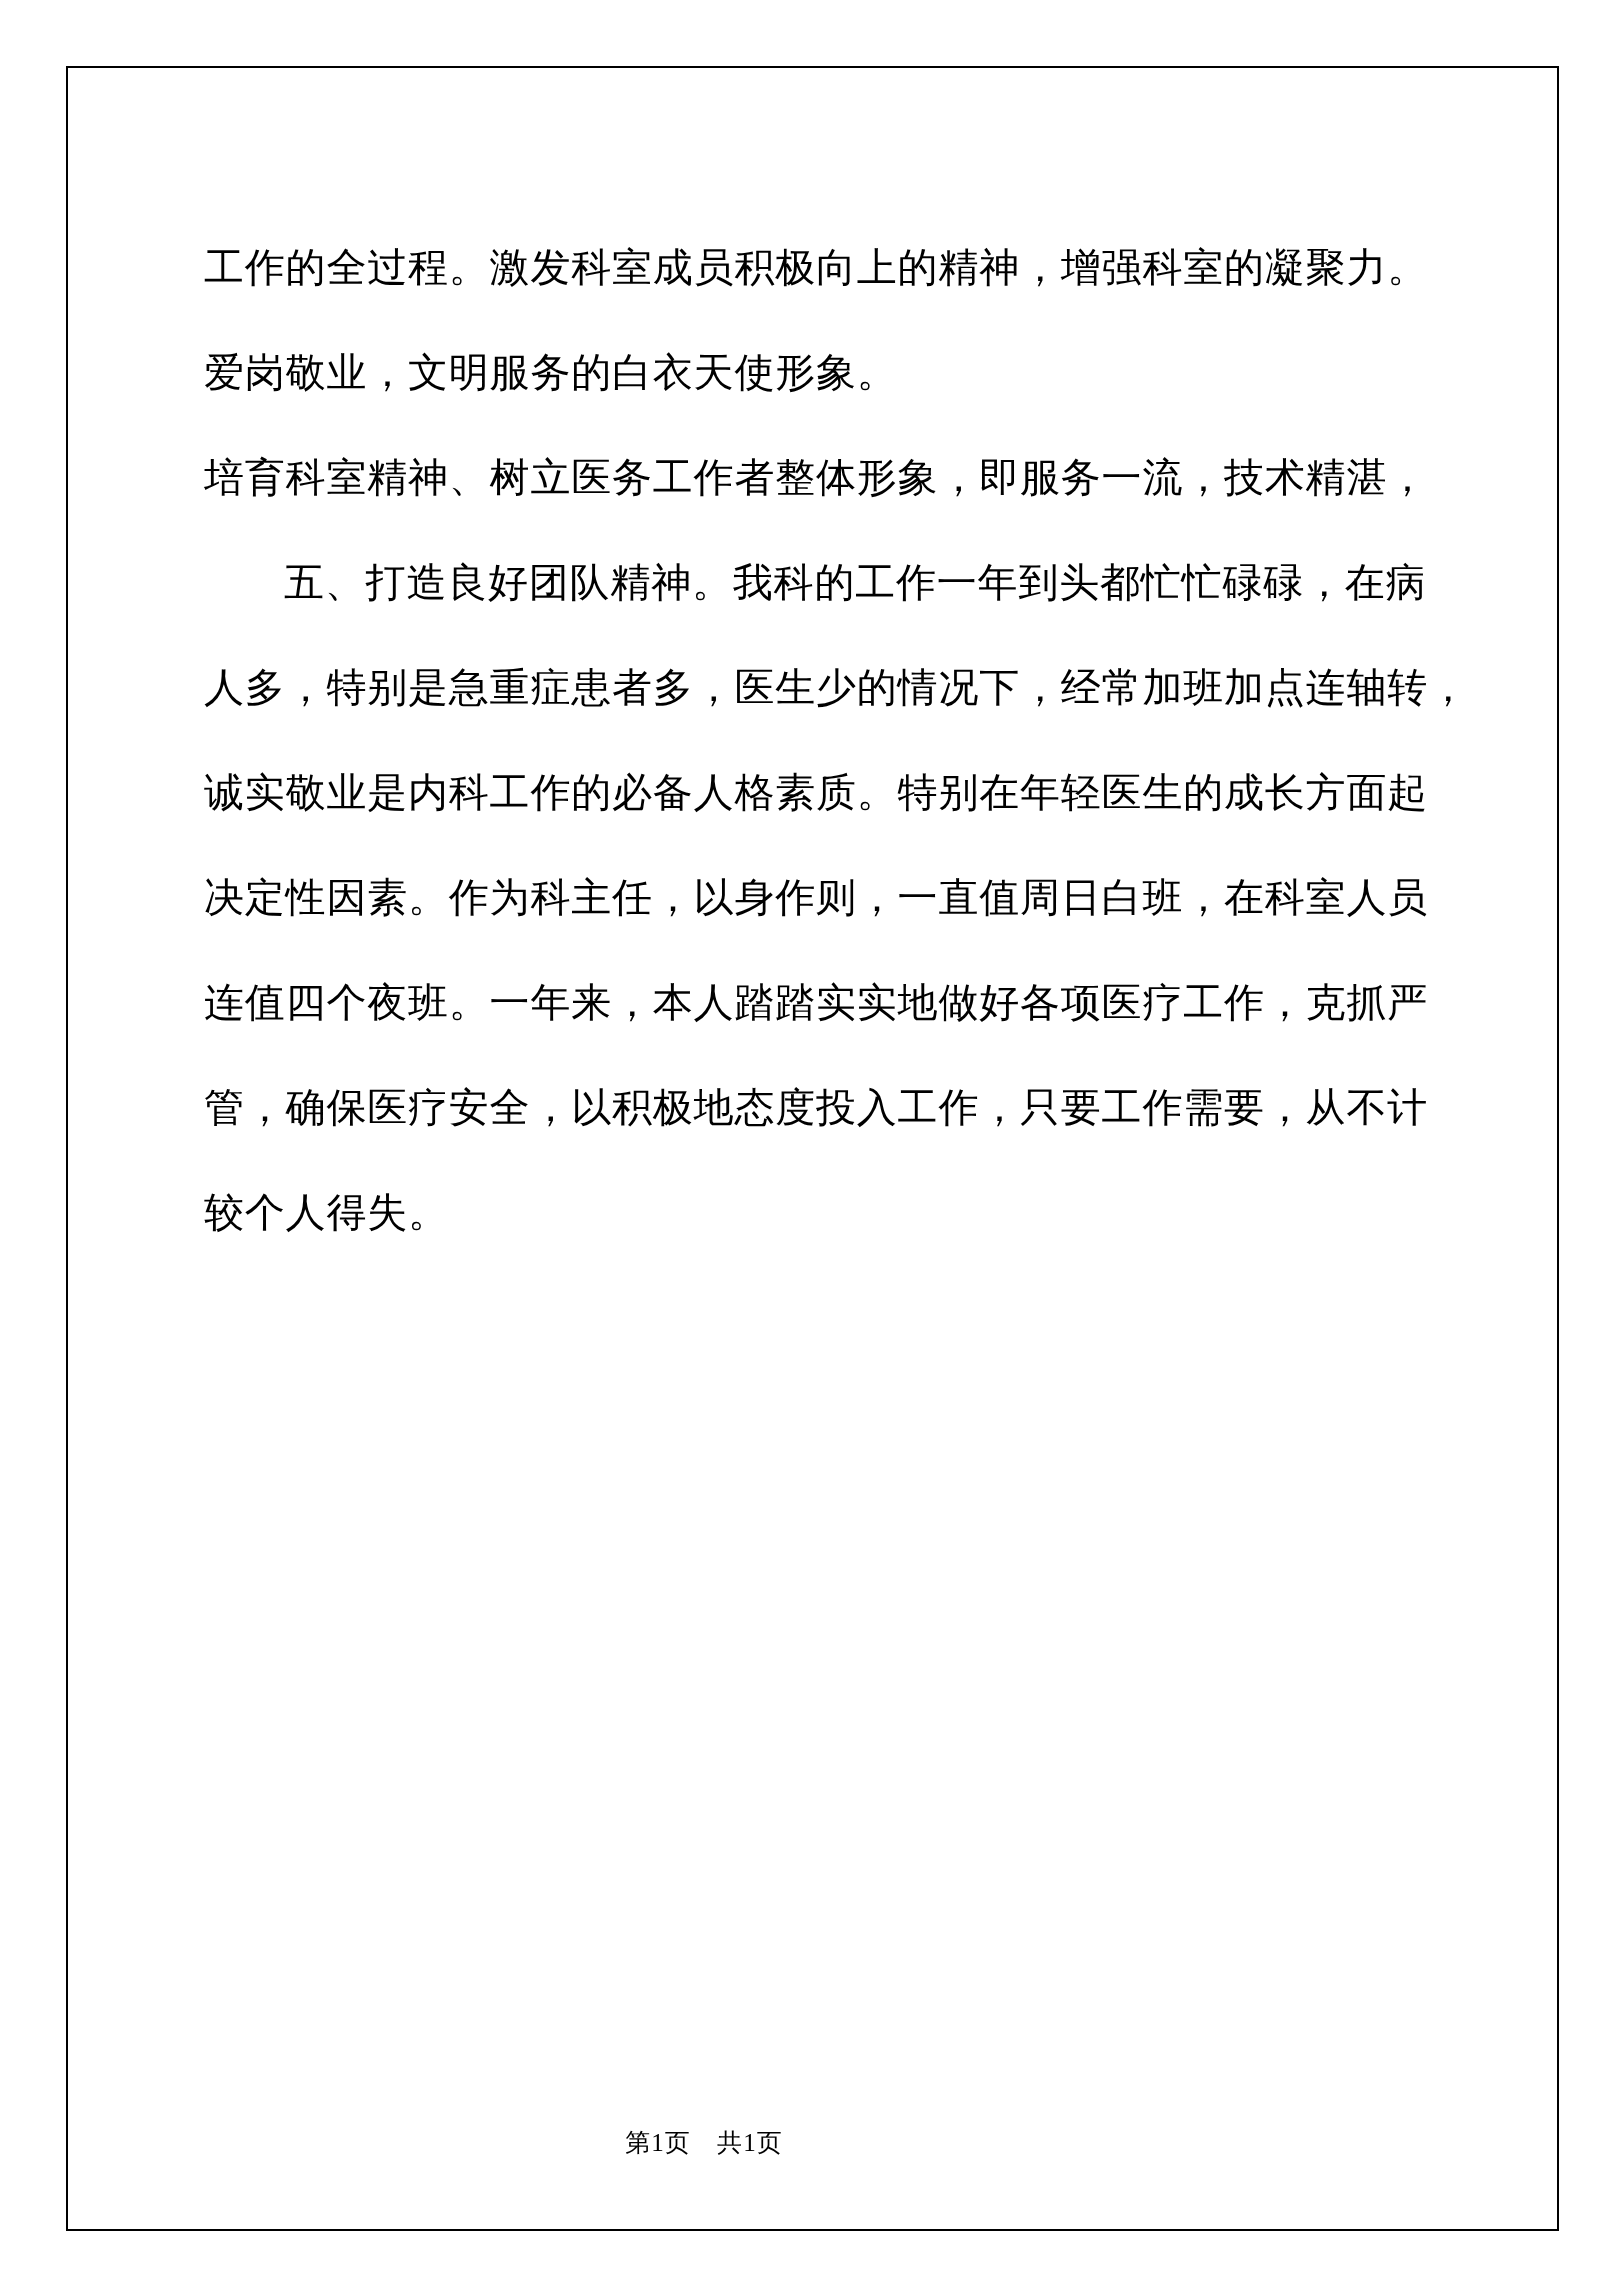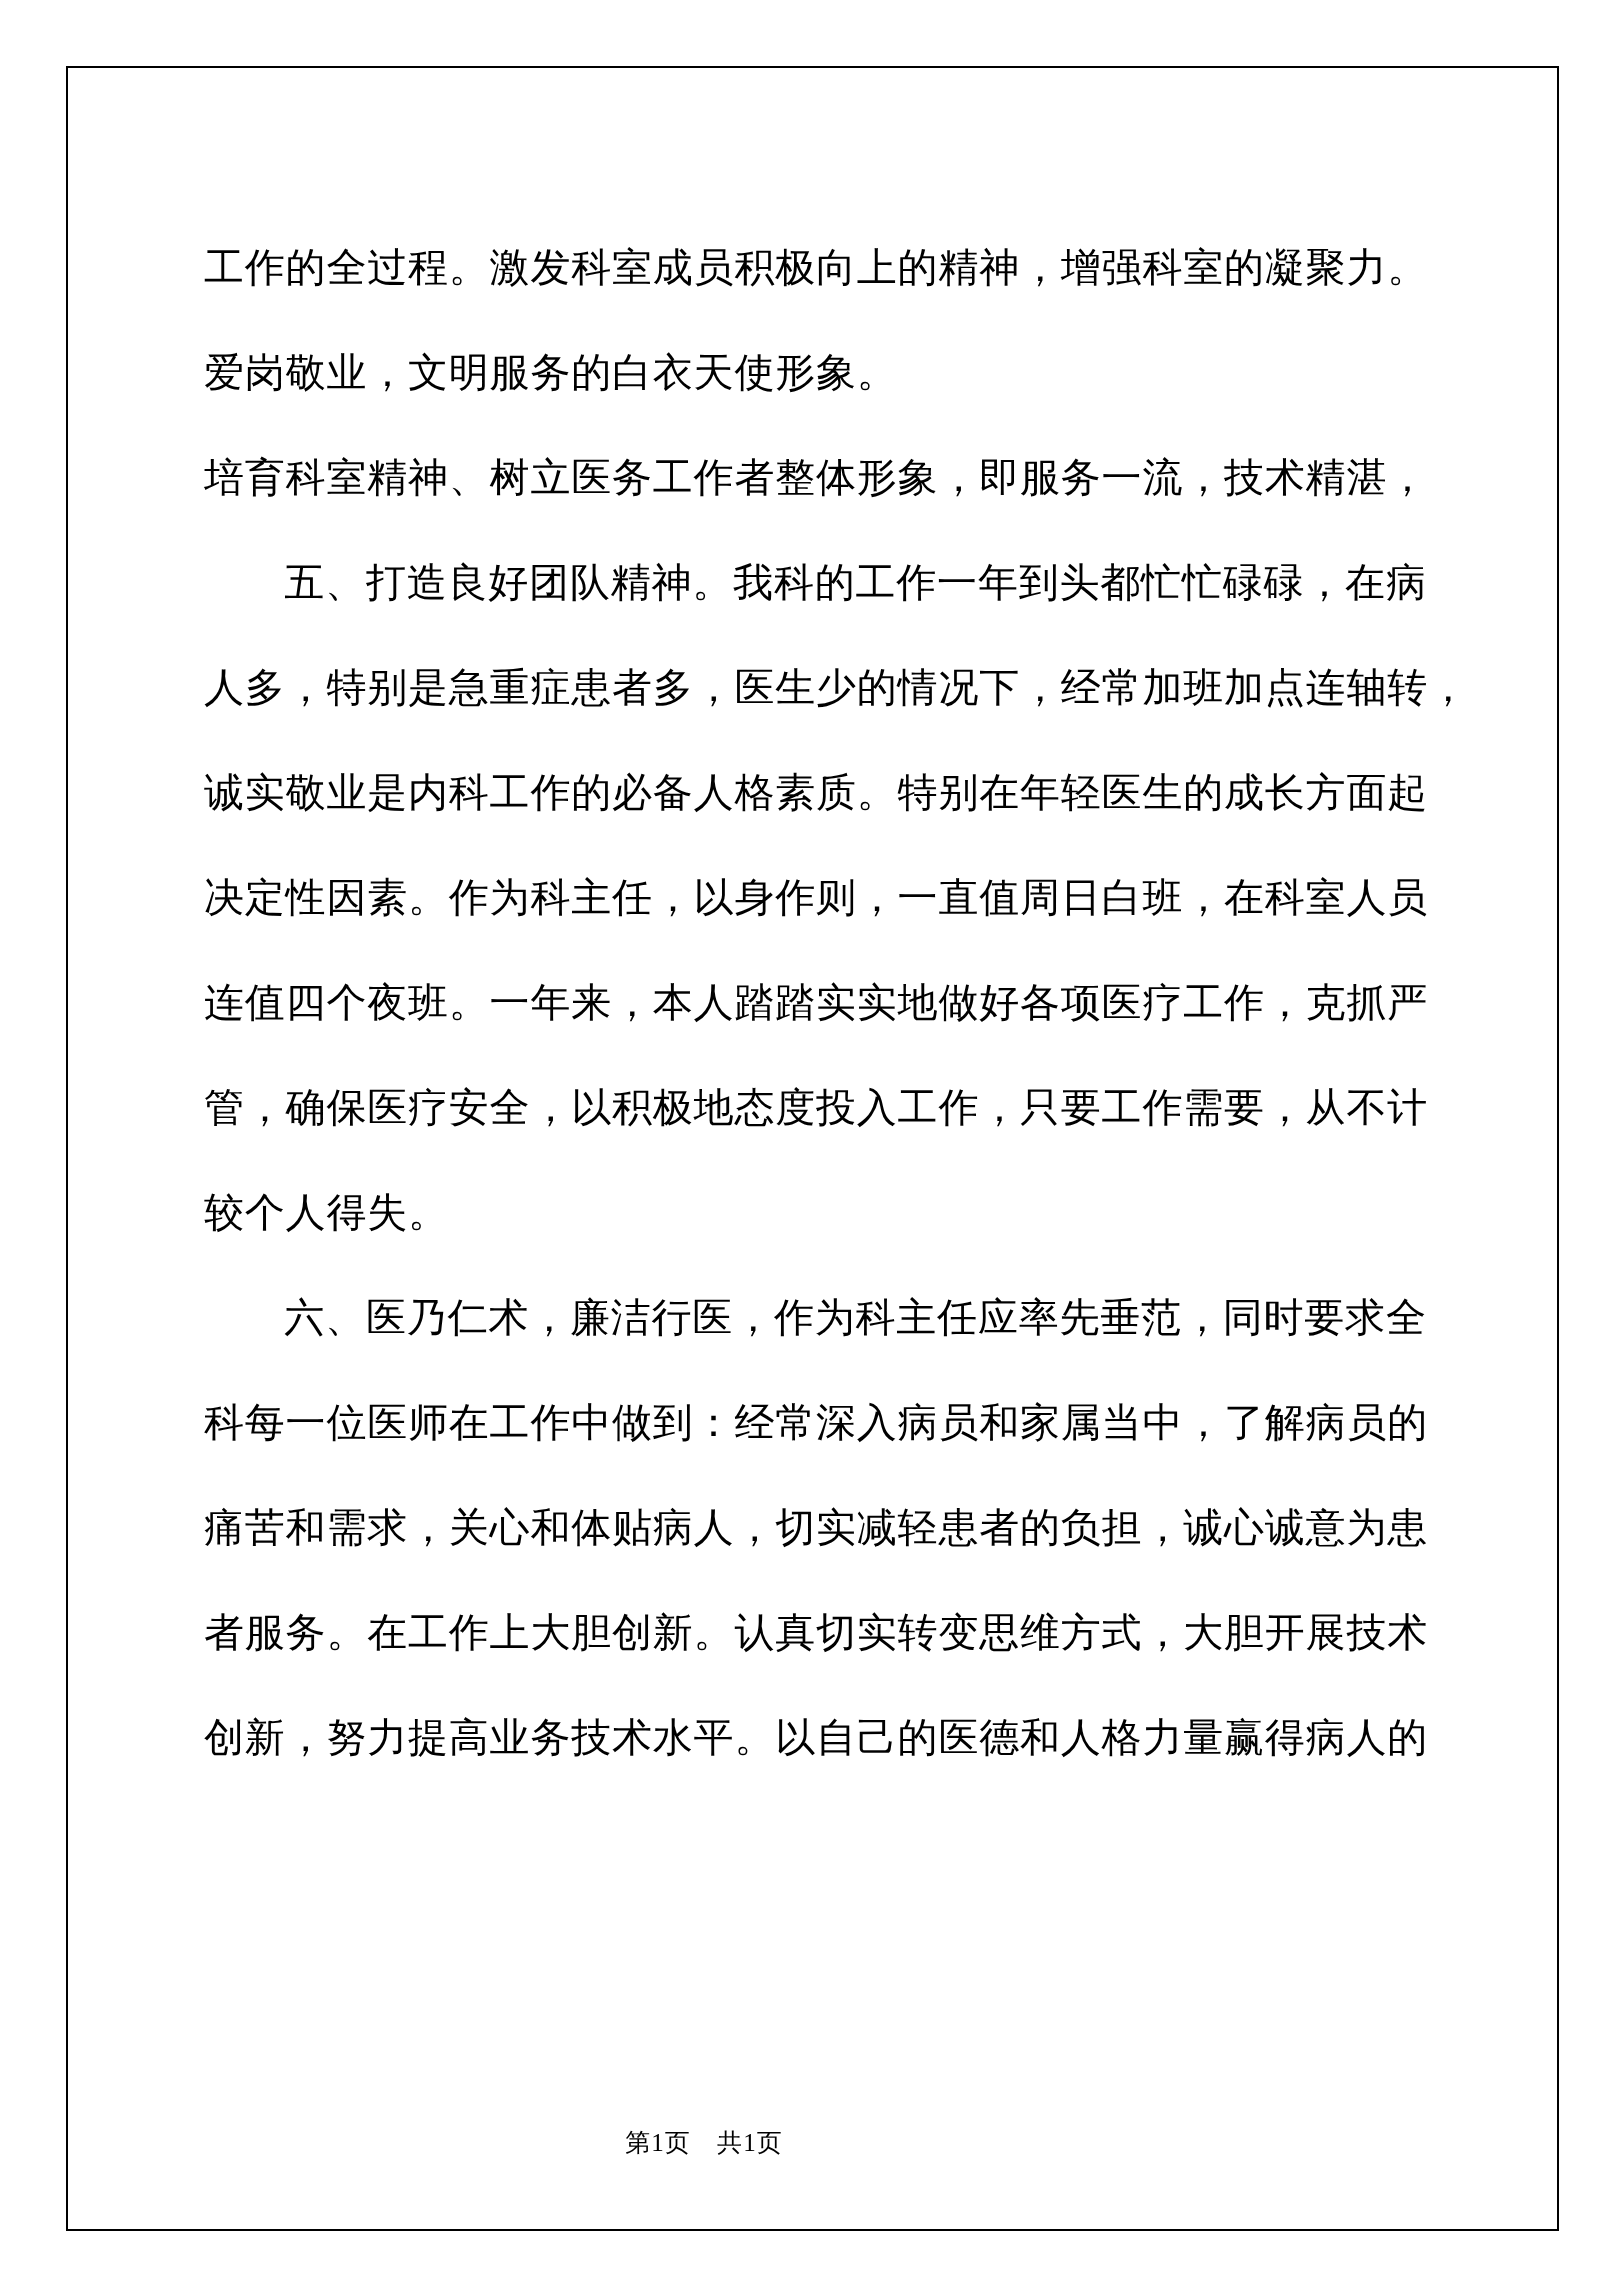--- a/index.html
+++ b/index.html
@@ -41,21 +41,20 @@
     padding: 0;
   }
   .line {
     display: block;
     height: 105px;
     white-space: nowrap;
     overflow: visible;
   }
   .line.indent {
     text-indent: 80px;
-    text-align: center;
   }
   .footer {
     position: absolute;
     left: 0;
     top: 2124px;
     width: 1408px;
     text-align: center;
     font-size: 25px;
     line-height: 37px;
     letter-spacing: 1.1px;
@@ -76,25 +75,18 @@
   </div>
   <div class="para">
     <span class="line indent">五、打造良好团队精神。我科的工作一年到头都忙忙碌碌，在病</span>
     <span class="line">人多，特别是急重症患者多，医生少的情况下，经常加班加点连轴转，</span>
     <span class="line">诚实敬业是内科工作的必备人格素质。特别在年轻医生的成长方面起</span>
     <span class="line">决定性因素。作为科主任，以身作则，一直值周日白班，在科室人员</span>
     <span class="line">连值四个夜班。一年来，本人踏踏实实地做好各项医疗工作，克抓严</span>
     <span class="line">管，确保医疗安全，以积极地态度投入工作，只要工作需要，从不计</span>
     <span class="line">较个人得失。</span>
   </div>
-  <div class="para">
-    <span class="line indent">六、医乃仁术，廉洁行医，作为科主任应率先垂范，同时要求全</span>
-    <span class="line">科每一位医师在工作中做到：经常深入病员和家属当中，了解病员的</span>
-    <span class="line">痛苦和需求，关心和体贴病人，切实减轻患者的负担，诚心诚意为患</span>
-    <span class="line">者服务。在工作上大胆创新。认真切实转变思维方式，大胆开展技术</span>
-    <span class="line">创新，努力提高业务技术水平。以自己的医德和人格力量赢得病人的</span>
-  </div>
 </div>
 
 <div class="footer">
   <span>第1页　共1页</span>
 </div>
 
 
 </body></html>

